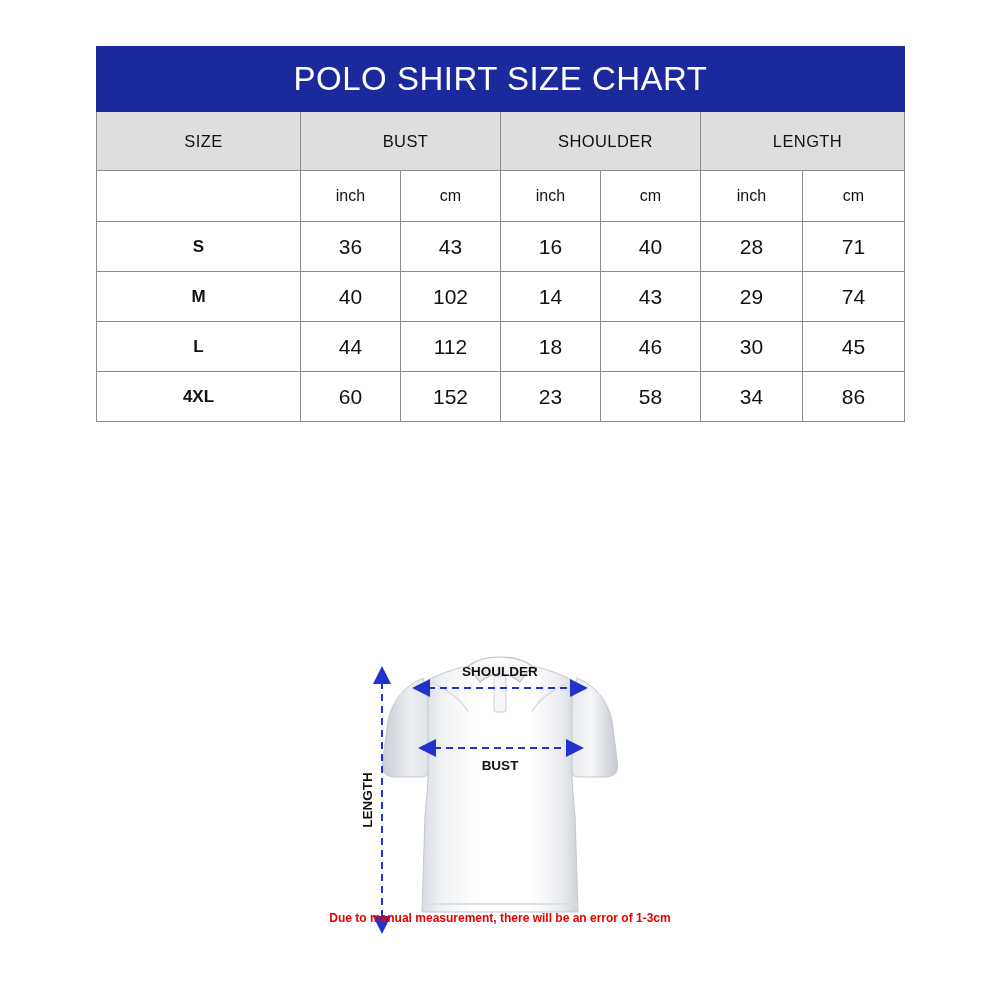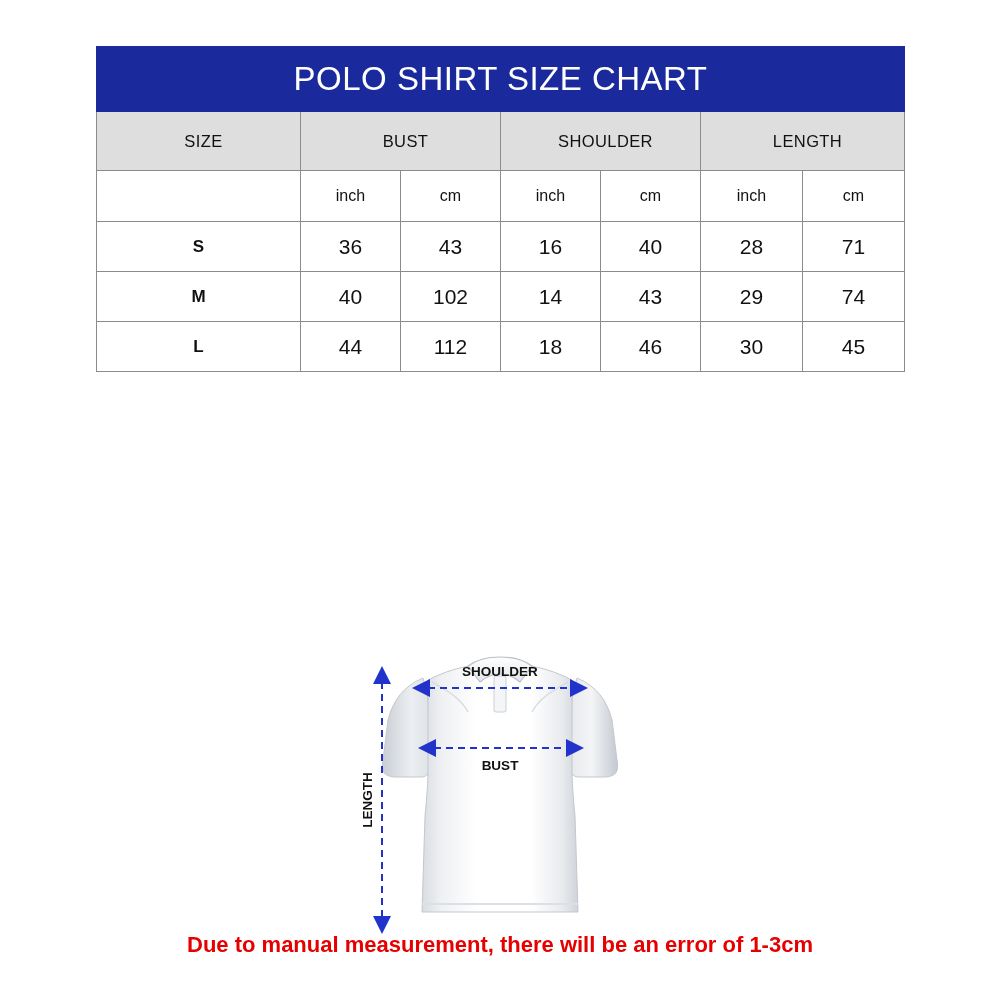--- a/index.html
+++ b/index.html
@@ -76,25 +76,25 @@
     left: 0;
     top: 620px;
     width: 1000px;
     height: 380px;
   }
   .illus svg { display: block; }
 
   .note {
     position: absolute;
     left: 0;
-    top: 932px;
+    top: 911px;
     width: 1000px;
     text-align: center;
     color: #e60000;
-    font-size: 22px;
+    font-size: 12px;
     font-weight: bold;
   }
 </style>
 </head>
 <body>
 
 <div class="chart-wrap">
   <table class="size-chart">
     <colgroup>
       <col style="width:204px">
@@ -144,20 +144,29 @@
         <td>74</td>
       </tr>
       <tr class="data-row">
         <td class="size-label">L</td>
         <td>44</td>
         <td>112</td>
         <td>18</td>
         <td>46</td>
         <td>30</td>
         <td>45</td>
+      </tr>
+      <tr class="data-row">
+        <td class="size-label">4XL</td>
+        <td>60</td>
+        <td>152</td>
+        <td>23</td>
+        <td>58</td>
+        <td>34</td>
+        <td>86</td>
       </tr>
     </tbody>
   </table>
 </div>
 
 <div class="illus">
   <svg width="1000" height="380" viewBox="0 0 1000 380" xmlns="http://www.w3.org/2000/svg">
     <defs>
       <linearGradient id="bodyShade" x1="0" y1="0" x2="1" y2="0">
         <stop offset="0%" stop-color="#d9dde2"></stop>

